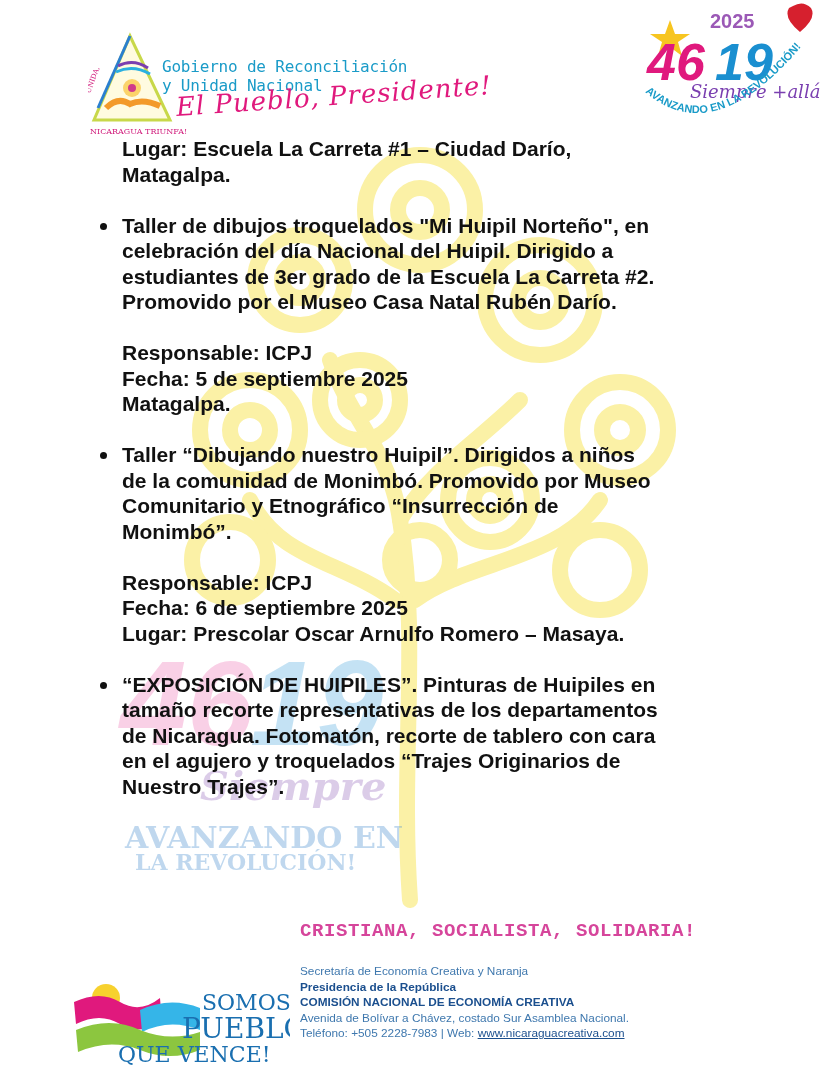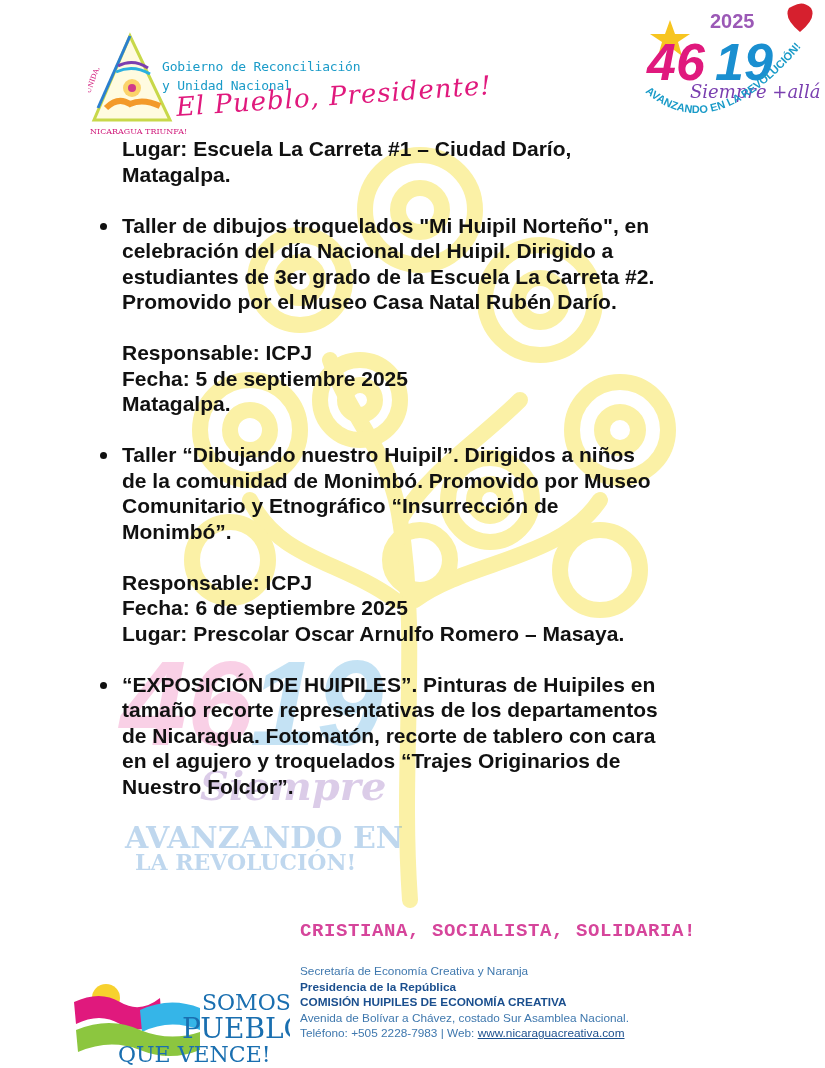--- a/index.html
+++ b/index.html
@@ -1,19 +1,19 @@
 <!DOCTYPE html>
 <html><head>
 <meta charset="utf-8">
 <style>
   html, body { margin:0; padding:0; }
   body { width:825px; height:1068px; background:#ffffff; position:relative; overflow:hidden; font-family:"Liberation Sans", sans-serif; }
   .watermark { position:absolute; left:0; top:0; width:825px; height:1068px; pointer-events:none; }
   .hdr-logo { position:absolute; left:88px; top:28px; width:100px; height:112px; }
-  .gov-title { position:absolute; left:162px; top:57px; font-family:"DejaVu Sans Mono", monospace; color:#1a9bc8; font-size:13px; line-height:19px; letter-spacing:-0.2px; }
+  .gov-title { position:absolute; left:162px; top:57px; font-family:"DejaVu Sans Mono", monospace; color:#1a9bc8; font-size:16px; line-height:19px; letter-spacing:-0.2px; }
   .slogan { position:absolute; left:176px; top:92px; font-family:"DejaVu Serif", serif; font-style:italic; color:#e0197d; font-size:26px; transform:rotate(-4deg); transform-origin:left center; letter-spacing:1px; }
   .badge { position:absolute; left:635px; top:2px; width:185px; height:135px; }
   .content { position:absolute; left:96px; top:136px; width:640px; font-weight:bold; font-size:21px; line-height:25.5px; color:#111; }
   .block { margin-left:26px; }
   .gap { height:25.5px; }
   .bullet { position:relative; padding-left:26px; }
   .bullet::before { content:""; position:absolute; left:4px; top:10px; width:7px; height:7px; border-radius:50%; background:#111; }
   .footer-motto { position:absolute; left:300px; top:920px; font-family:"Liberation Mono", monospace; font-weight:bold; color:#d6459b; font-size:19px; letter-spacing:0.6px; }
   .footer-lines { position:absolute; left:300px; top:964px; font-size:11.8px; line-height:15.5px; color:#2b6aa0; }
   .footer-lines .b { font-weight:bold; color:#1b4f8e; }
@@ -115,29 +115,29 @@
     <div>Fecha: 6 de septiembre 2025</div>
     <div>Lugar: Prescolar Oscar Arnulfo Romero – Masaya.</div>
   </div>
   <div class="gap"></div>
 
   <div class="bullet">
     <div>“EXPOSICIÓN DE HUIPILES”. Pinturas de Huipiles en</div>
     <div>tamaño recorte representativas de los departamentos</div>
     <div>de Nicaragua. Fotomatón, recorte de tablero con cara</div>
     <div>en el agujero y troquelados “Trajes Originarios de</div>
-    <div>Nuestro Folclor”.</div>
+    <div>Nuestro Trajes”.</div>
   </div>
 </div>
 
 <div class="footer-motto">CRISTIANA, SOCIALISTA, SOLIDARIA!</div>
 <div class="footer-lines">
   <div class="l">Secretaría de Economía Creativa y Naranja</div>
   <div class="b">Presidencia de la República</div>
-  <div class="b">COMISIÓN HUIPILES DE ECONOMÍA CREATIVA</div>
+  <div class="b">COMISIÓN NACIONAL DE ECONOMÍA CREATIVA</div>
   <div class="l">Avenida de Bolívar a Chávez, costado Sur Asamblea Nacional.</div>
   <div class="l"><span>Teléfono: +505 2228-7983 | Web: </span><a>www.nicaraguacreativa.com</a></div>
 </div>
 
 <svg class="somos" viewBox="0 0 220 85">
   <circle cx="36" cy="18" r="14" fill="#f7d12e"></circle>
   <path d="M4 22 Q30 10 50 22 Q70 34 90 18 L92 42 Q70 56 50 44 Q30 32 6 44 Z" fill="#e0197d"></path>
   <path d="M70 30 Q100 16 130 28 L130 50 Q100 38 72 52 Z" fill="#35b5e8"></path>
   <path d="M6 50 Q40 36 70 50 Q100 62 130 52 L130 70 Q100 82 70 70 Q40 58 8 72 Z" fill="#8cc63f"></path>
   <text x="132" y="30" font-size="22" font-family="DejaVu Serif, serif" fill="#1a6fb0">SOMOS</text>

